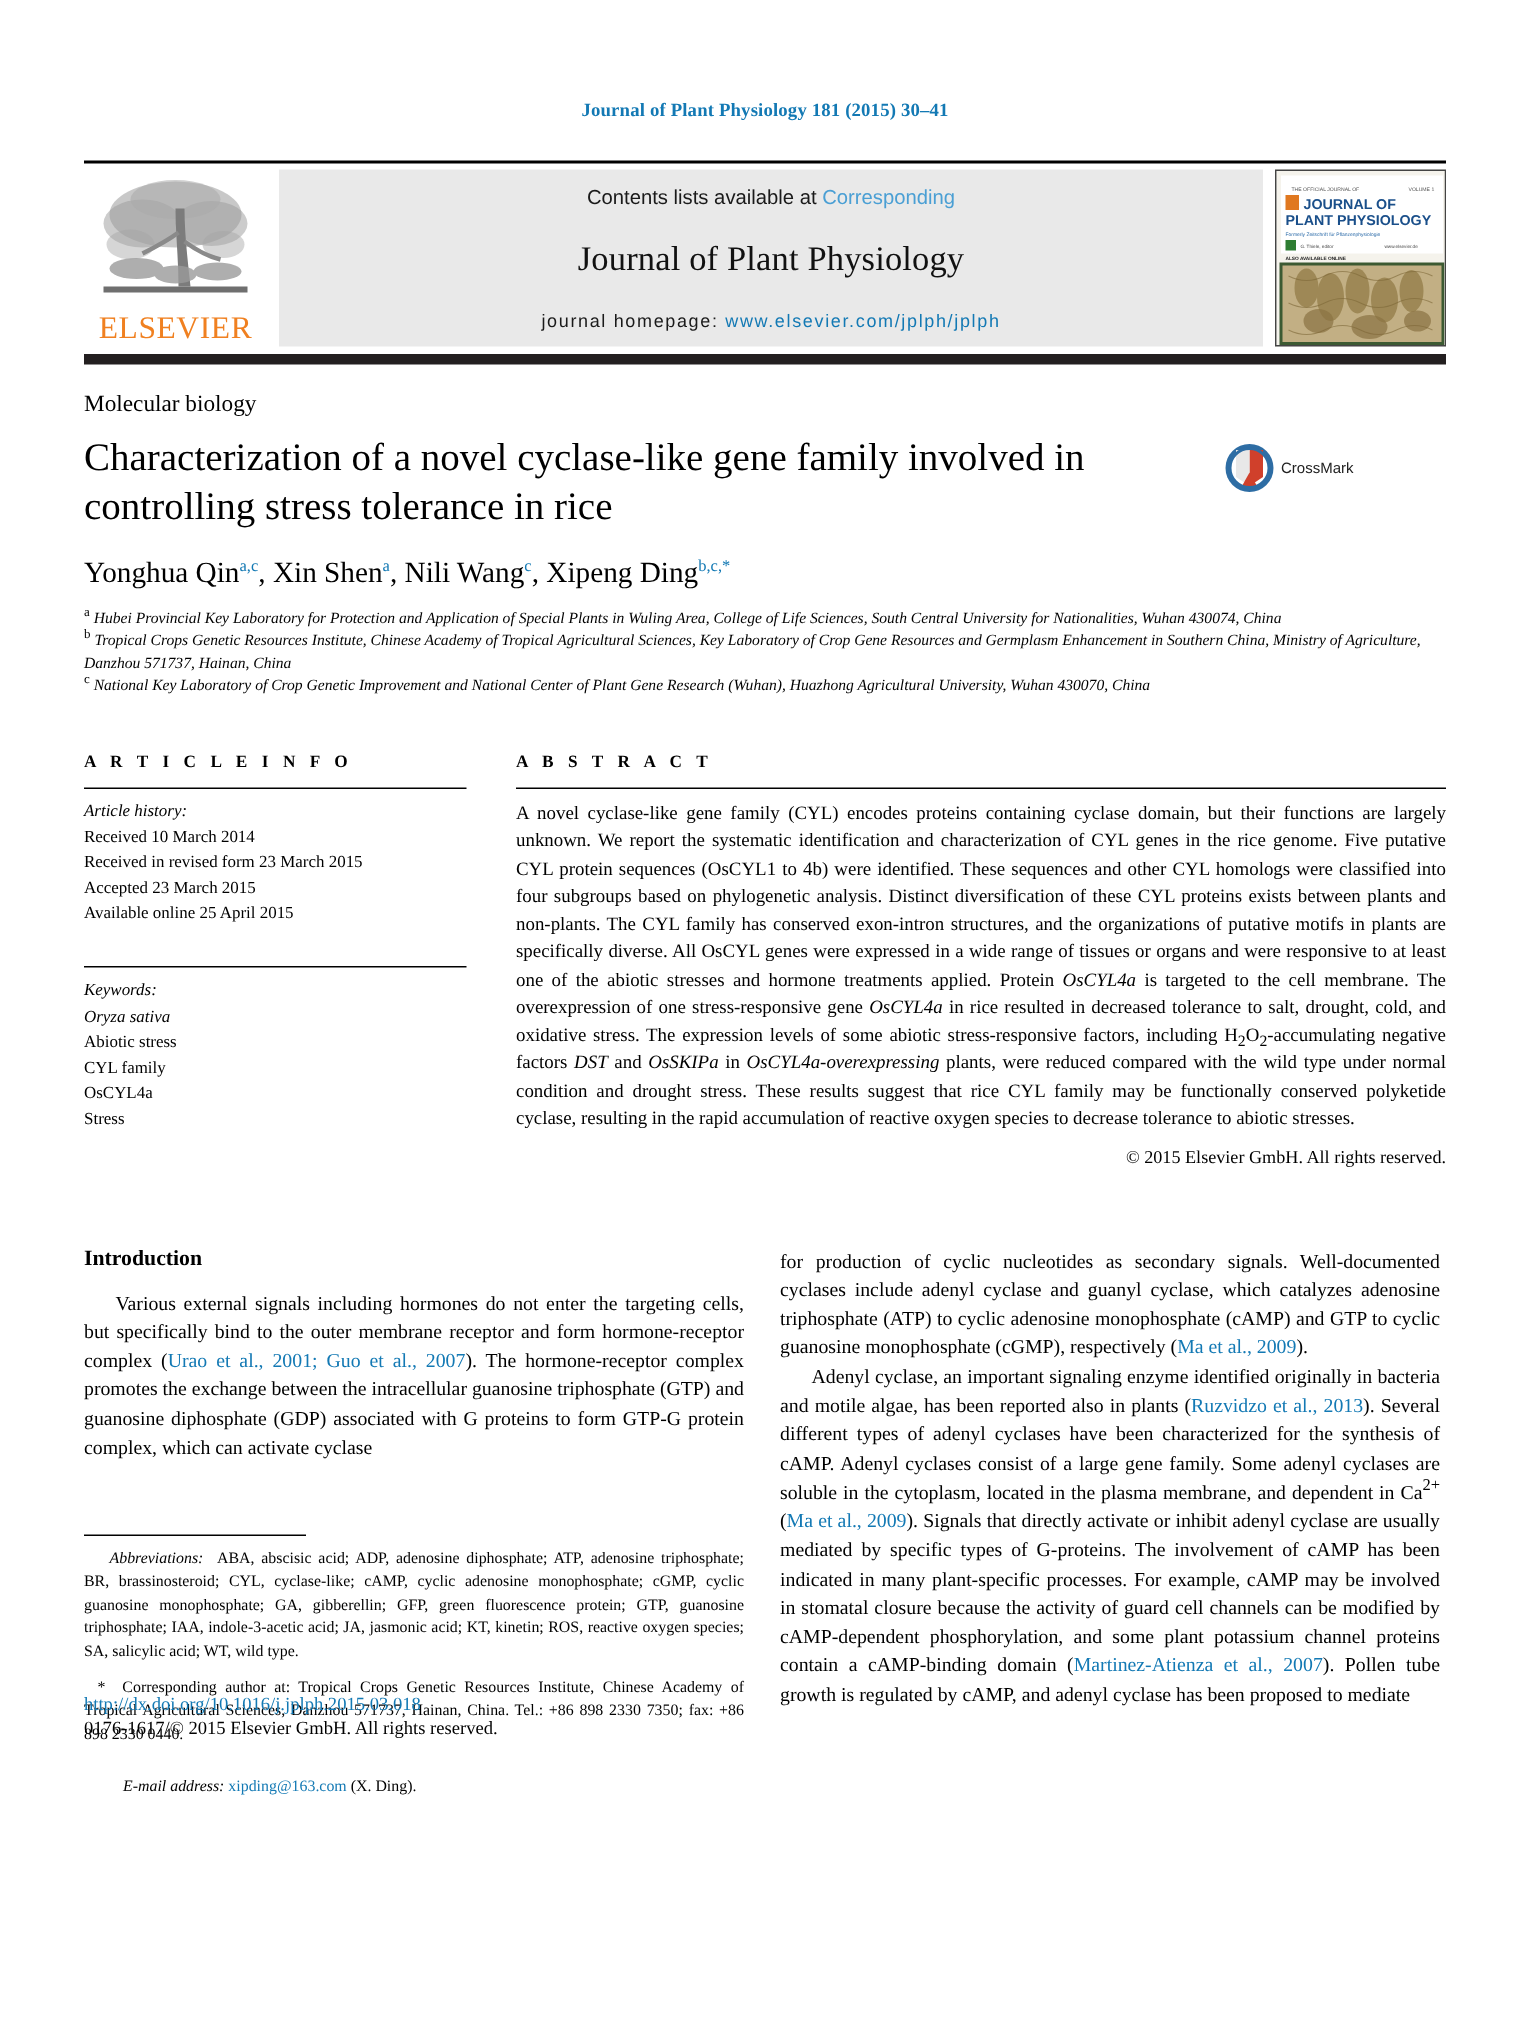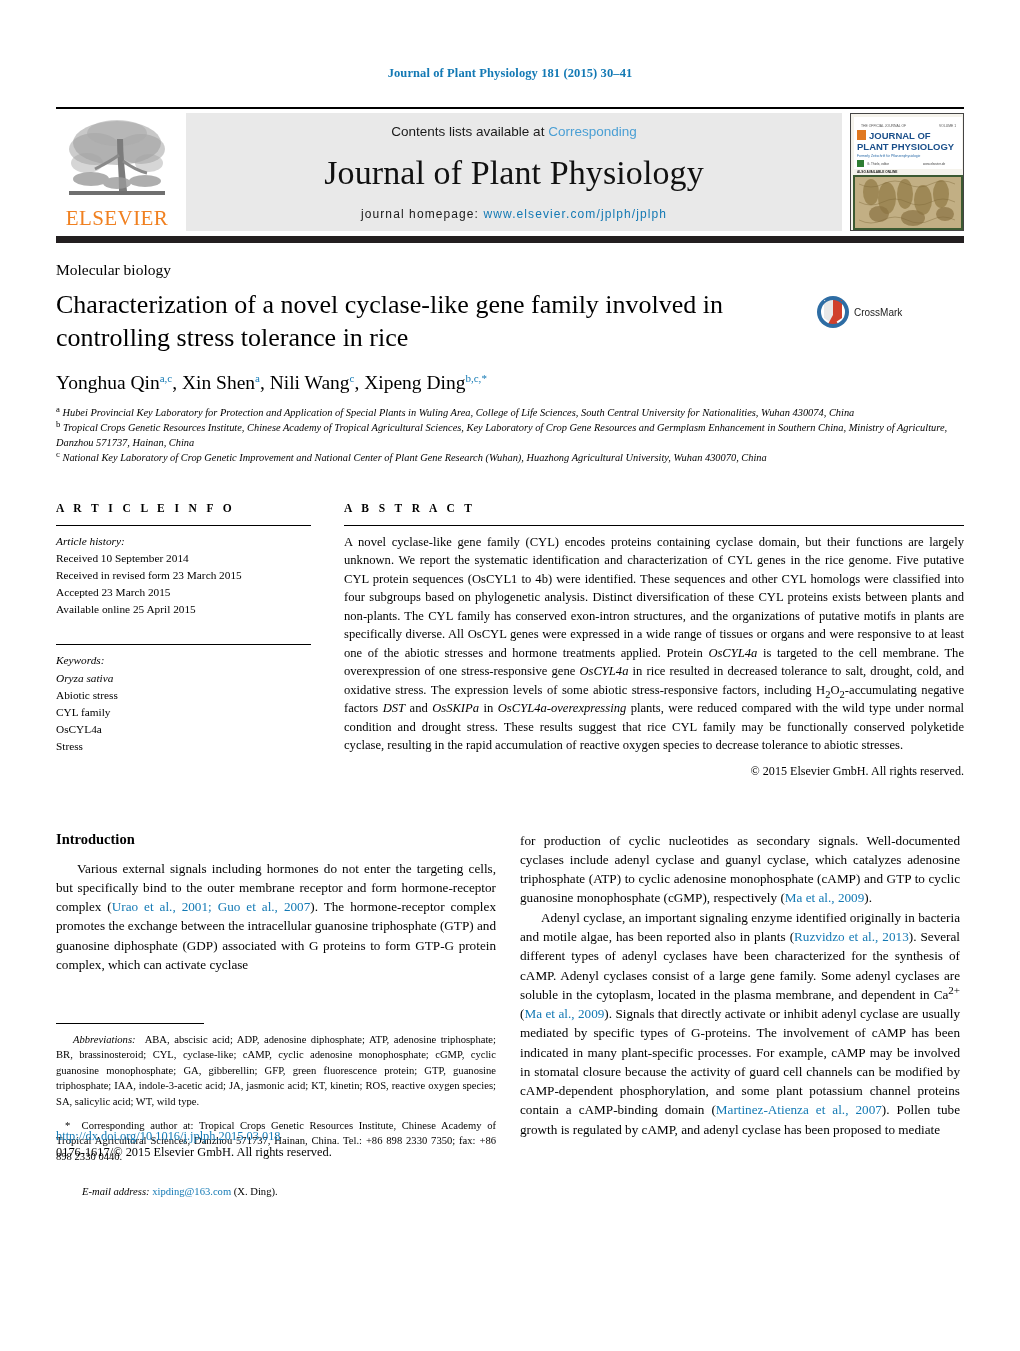--- a/index.html
+++ b/index.html
@@ -75,21 +75,21 @@
     box-sizing: border-box;
   }
   .contents-line {
     font-family: "Liberation Sans", sans-serif;
     font-size: 13.5px;
     color: #1a1a1a;
   }
   .contents-line .sd { color: #4a9fd4; }
   .journal-title {
     font-family: "Liberation Serif", serif;
-    font-size: 34px;
+    font-size: 23px;
     color: #111;
     letter-spacing: 0.1px;
   }
   .homepage-line {
     font-family: "Liberation Sans", sans-serif;
     font-size: 12px;
     letter-spacing: 1.1px;
     color: #1a1a1a;
   }
   .homepage-line .url { color: #1379b4; }
@@ -384,21 +384,21 @@
     <p><sup>c</sup> <span>National Key Laboratory of Crop Genetic Improvement and National Center of Plant Gene Research (Wuhan), Huazhong Agricultural University, Wuhan 430070, China</span></p>
   </div>
 
   <div class="info-abstract">
 
     <div class="col-info">
       <div class="head-label">A R T I C L E    I N F O</div>
       <div class="thin-rule"></div>
       <div class="info-block">
         <div class="it">Article history:</div>
-        <div>Received 10 September 2014</div>
+        <div>Received 10 March 2014</div>
         <div>Received in revised form 23 March 2015</div>
         <div>Accepted 23 March 2015</div>
         <div>Available online 25 April 2015</div>
       </div>
       <div class="keywords-rule"></div>
       <div class="info-block">
         <div class="it">Keywords:</div>
         <div class="it">Oryza sativa</div>
         <div>Abiotic stress</div>
         <div>CYL family</div>

